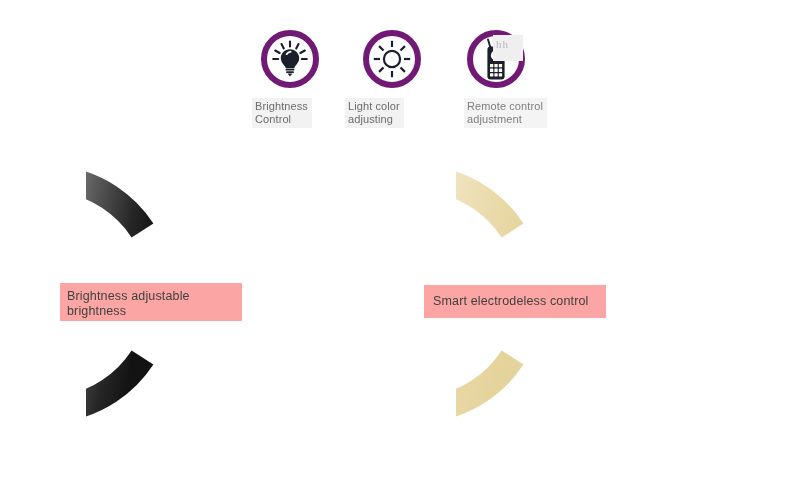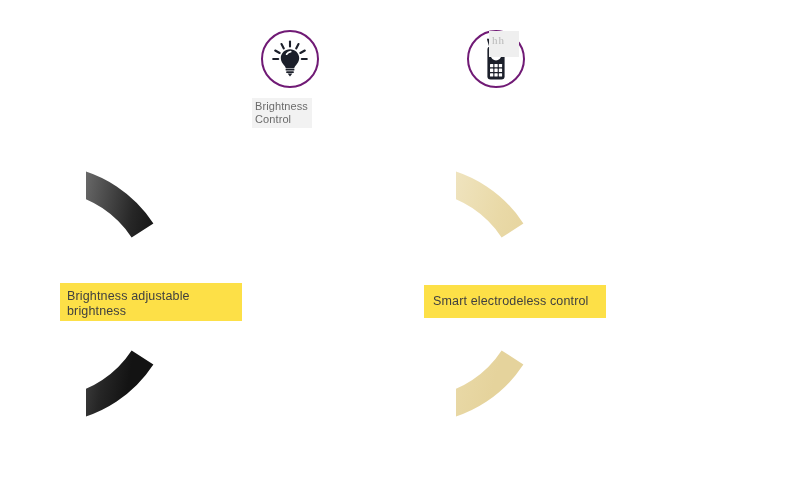--- a/index.html
+++ b/index.html
@@ -31,21 +31,21 @@
   }
   .feature-0 { left: 243px; }
   .feature-1 { left: 345px; }
   .feature-2 { left: 453px; }
 
   .icon-circle {
     position: relative;
     width: 58px;
     height: 58px;
     border-radius: 50%;
-    border: 2px solid #701a75;
+    border: 6px solid #701a75;
     box-sizing: border-box;
     margin-left: 18px;
   }
   .feature-2 .icon-circle { margin-left: 14px; }
   .icon-circle svg {
     position: absolute;
     left: 50%;
     top: 50%;
     transform: translate(-50%, -50%);
     display: block;
@@ -90,21 +90,21 @@
   .ring-wrap {
     position: absolute;
   }
   .ring-left  { left: 86px;  top: 161px; width: 266px; height: 266px; }
   .ring-right { left: 456px; top: 161px; width: 266px; height: 266px; }
   .ring-wrap svg { display: block; }
 
   
   .ring-caption {
     position: absolute;
-    background: #fde047;
+    background: #fca5a5;
     color: #404040;
     font-size: 12.5px;
     line-height: 15px;
     letter-spacing: 0.15px;
     white-space: pre-line;
     box-sizing: border-box;
     z-index: 3;
   }
   .caption-left {
     left: 60px;
@@ -142,20 +142,39 @@
         <path d="M16.6 15.2c0.9-1.5 2.4-2.4 4.1-2.6" fill="none" stroke="#ffffff" stroke-width="1.7" stroke-linecap="round"></path>
         <rect x="15.6" y="29.7" width="8.8" height="1.9" rx="0.6" fill="#1b1f2a"></rect>
         <rect x="16.2" y="32.2" width="7.6" height="1.8" rx="0.6" fill="#1b1f2a"></rect>
         <path d="M17.6 34.6h4.8l-2.4 2.8z" fill="#1b1f2a"></path>
       </svg>
     </div>
     <div class="feature-label">Brightness
 Control</div>
   </div>
 
+  <div class="feature feature-1">
+    <div class="icon-circle">
+      <svg width="40" height="40" viewBox="0 0 40 40" aria-hidden="true">
+        <circle cx="20" cy="20" r="8.1" fill="none" stroke="#1b1f2a" stroke-width="2.2"></circle>
+        <g stroke="#1b1f2a" stroke-width="2.2" stroke-linecap="butt">
+          <line x1="20" y1="1.8" x2="20" y2="8.0"></line>
+          <line x1="20" y1="32.0" x2="20" y2="38.2"></line>
+          <line x1="1.8" y1="20" x2="8.0" y2="20"></line>
+          <line x1="32.0" y1="20" x2="38.2" y2="20"></line>
+          <line x1="7.1" y1="7.1" x2="11.5" y2="11.5"></line>
+          <line x1="28.5" y1="28.5" x2="32.9" y2="32.9"></line>
+          <line x1="32.9" y1="7.1" x2="28.5" y2="11.5"></line>
+          <line x1="11.5" y1="28.5" x2="7.1" y2="32.9"></line>
+        </g>
+      </svg>
+    </div>
+    <div class="feature-label">Light color
+adjusting</div>
+  </div>
 
   <div class="feature feature-2">
     <div class="icon-circle">
       <svg width="42" height="44" viewBox="0 0 42 44" aria-hidden="true">
         <line x1="15.5" y1="11" x2="13" y2="2.5" stroke="#1b1f2a" stroke-width="1.9" stroke-linecap="round"></line>
         <line x1="25.5" y1="11" x2="28" y2="2.5" stroke="#1b1f2a" stroke-width="1.9" stroke-linecap="round"></line>
         <rect x="12.4" y="9.5" width="17.2" height="33" rx="3.2" fill="#1b1f2a"></rect>
         <circle cx="21" cy="18.4" r="5.1" fill="#ffffff"></circle>
         <g fill="#ffffff">
           <rect x="15.0" y="27.0" width="3.3" height="3.3" rx="0.5"></rect>
@@ -166,20 +185,22 @@
           <rect x="23.8" y="31.6" width="3.3" height="3.3" rx="0.5"></rect>
           <rect x="15.0" y="36.2" width="3.3" height="3.3" rx="0.5"></rect>
           <rect x="19.4" y="36.2" width="3.3" height="3.3" rx="0.5"></rect>
           <rect x="23.8" y="36.2" width="3.3" height="3.3" rx="0.5"></rect>
         </g>
       </svg>
       <div class="icon-overlay-box">
         <span>hh</span>
       </div>
     </div>
+    <div class="feature-label">Remote control
+adjustment</div>
   </div>
 </div>
 
 <div class="ring-wrap ring-left">
   <svg width="266" height="266" viewBox="0 0 266 266" aria-hidden="true">
     <defs>
       <linearGradient id="gradGray" x1="0" y1="0.35" x2="1" y2="0.55">
         <stop offset="0%" stop-color="#f1f1f1"></stop>
         <stop offset="22%" stop-color="#d6d6d6"></stop>
         <stop offset="45%" stop-color="#9d9d9d"></stop>

